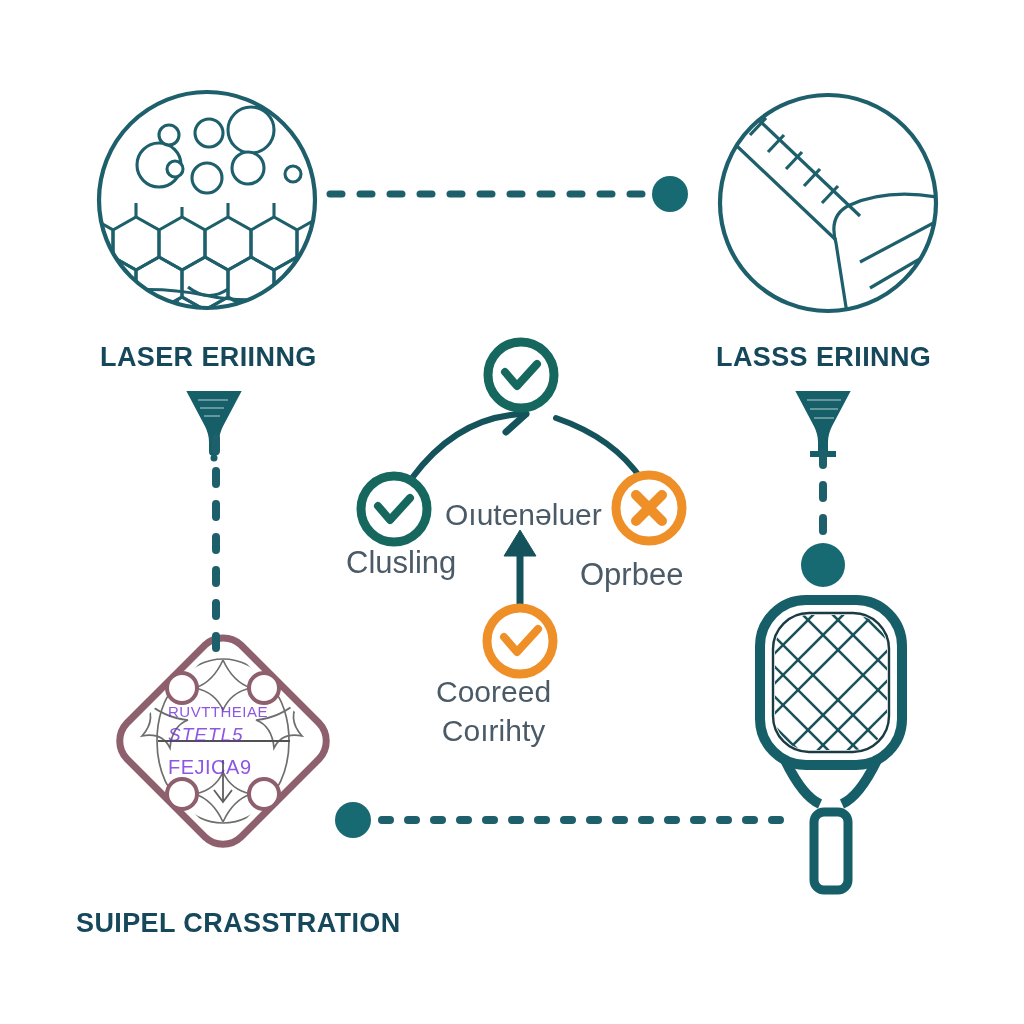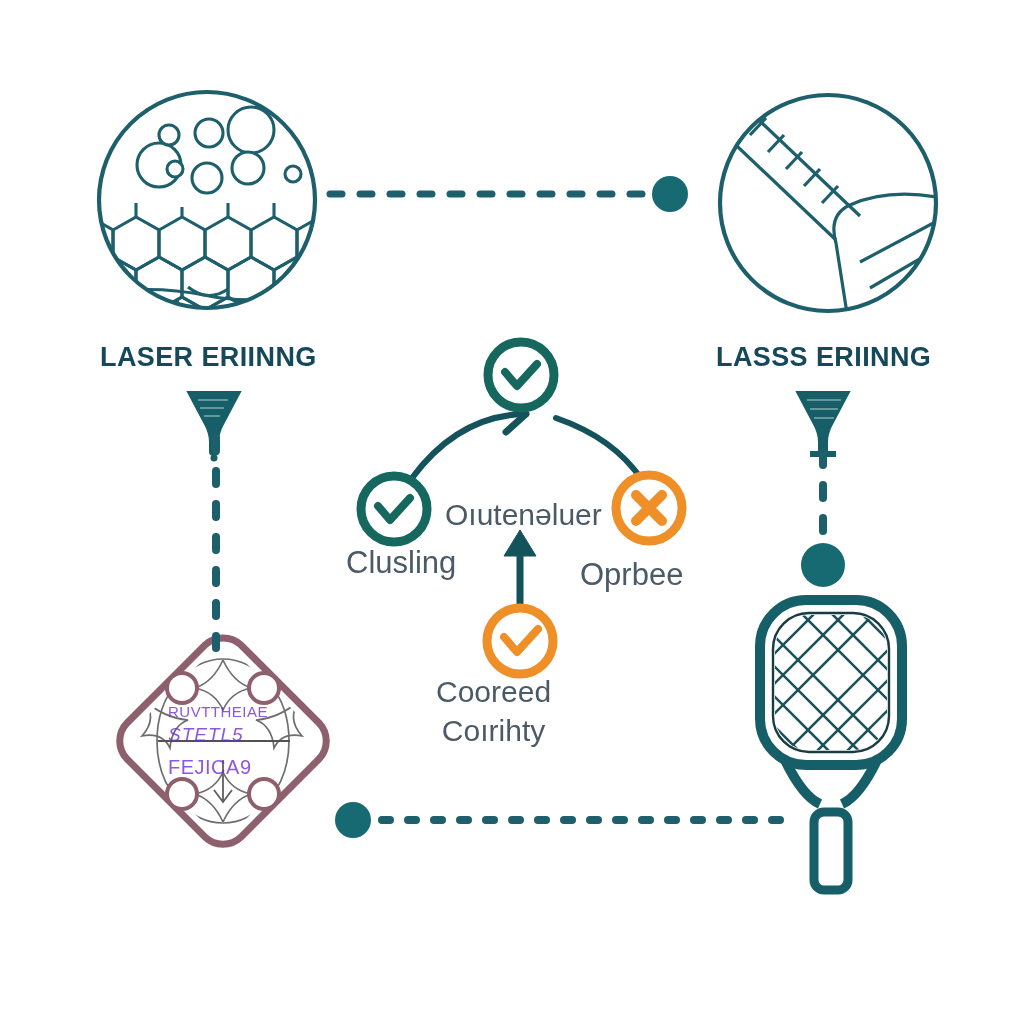--- a/index.html
+++ b/index.html
@@ -253,20 +253,21 @@
       <path d="M628 495 l26 26 M654 495 l-26 26" fill="none" stroke="#ef8f27" stroke-width="10" stroke-linecap="round"></path>
     </g>
     <g>
       <circle cx="512" cy="641" r="33" fill="#ffffff" stroke="#ef8f27" stroke-width="9"></circle>
       <path d="M496 637 l13 15 l21 -23" fill="none" stroke="#ef8f27" stroke-width="8" stroke-linecap="round" stroke-linejoin="round"></path>
     </g>
   </svg>
 
   <div class="node-label" id="label-laser-etching">LASER ERIINNG</div>
   <div class="node-label" id="label-lass-process">LASSS ERIINNG</div>
+  <div class="node-label" id="label-suipel">SUIPEL CRASSTRATION</div>
 
   <div class="center-text" id="text-outenpluer">Oıutenǝluer</div>
   <div class="center-text" id="text-clusling">Clusling</div>
   <div class="center-text" id="text-oprbee">Oprbee</div>
   <div class="center-text" id="text-cooreed">
     <span>Cooreed</span>
     <span>Coırihty</span>
   </div>
 
   <div class="badge-text" id="badge-l1">RUVTTHEIAE</div>

